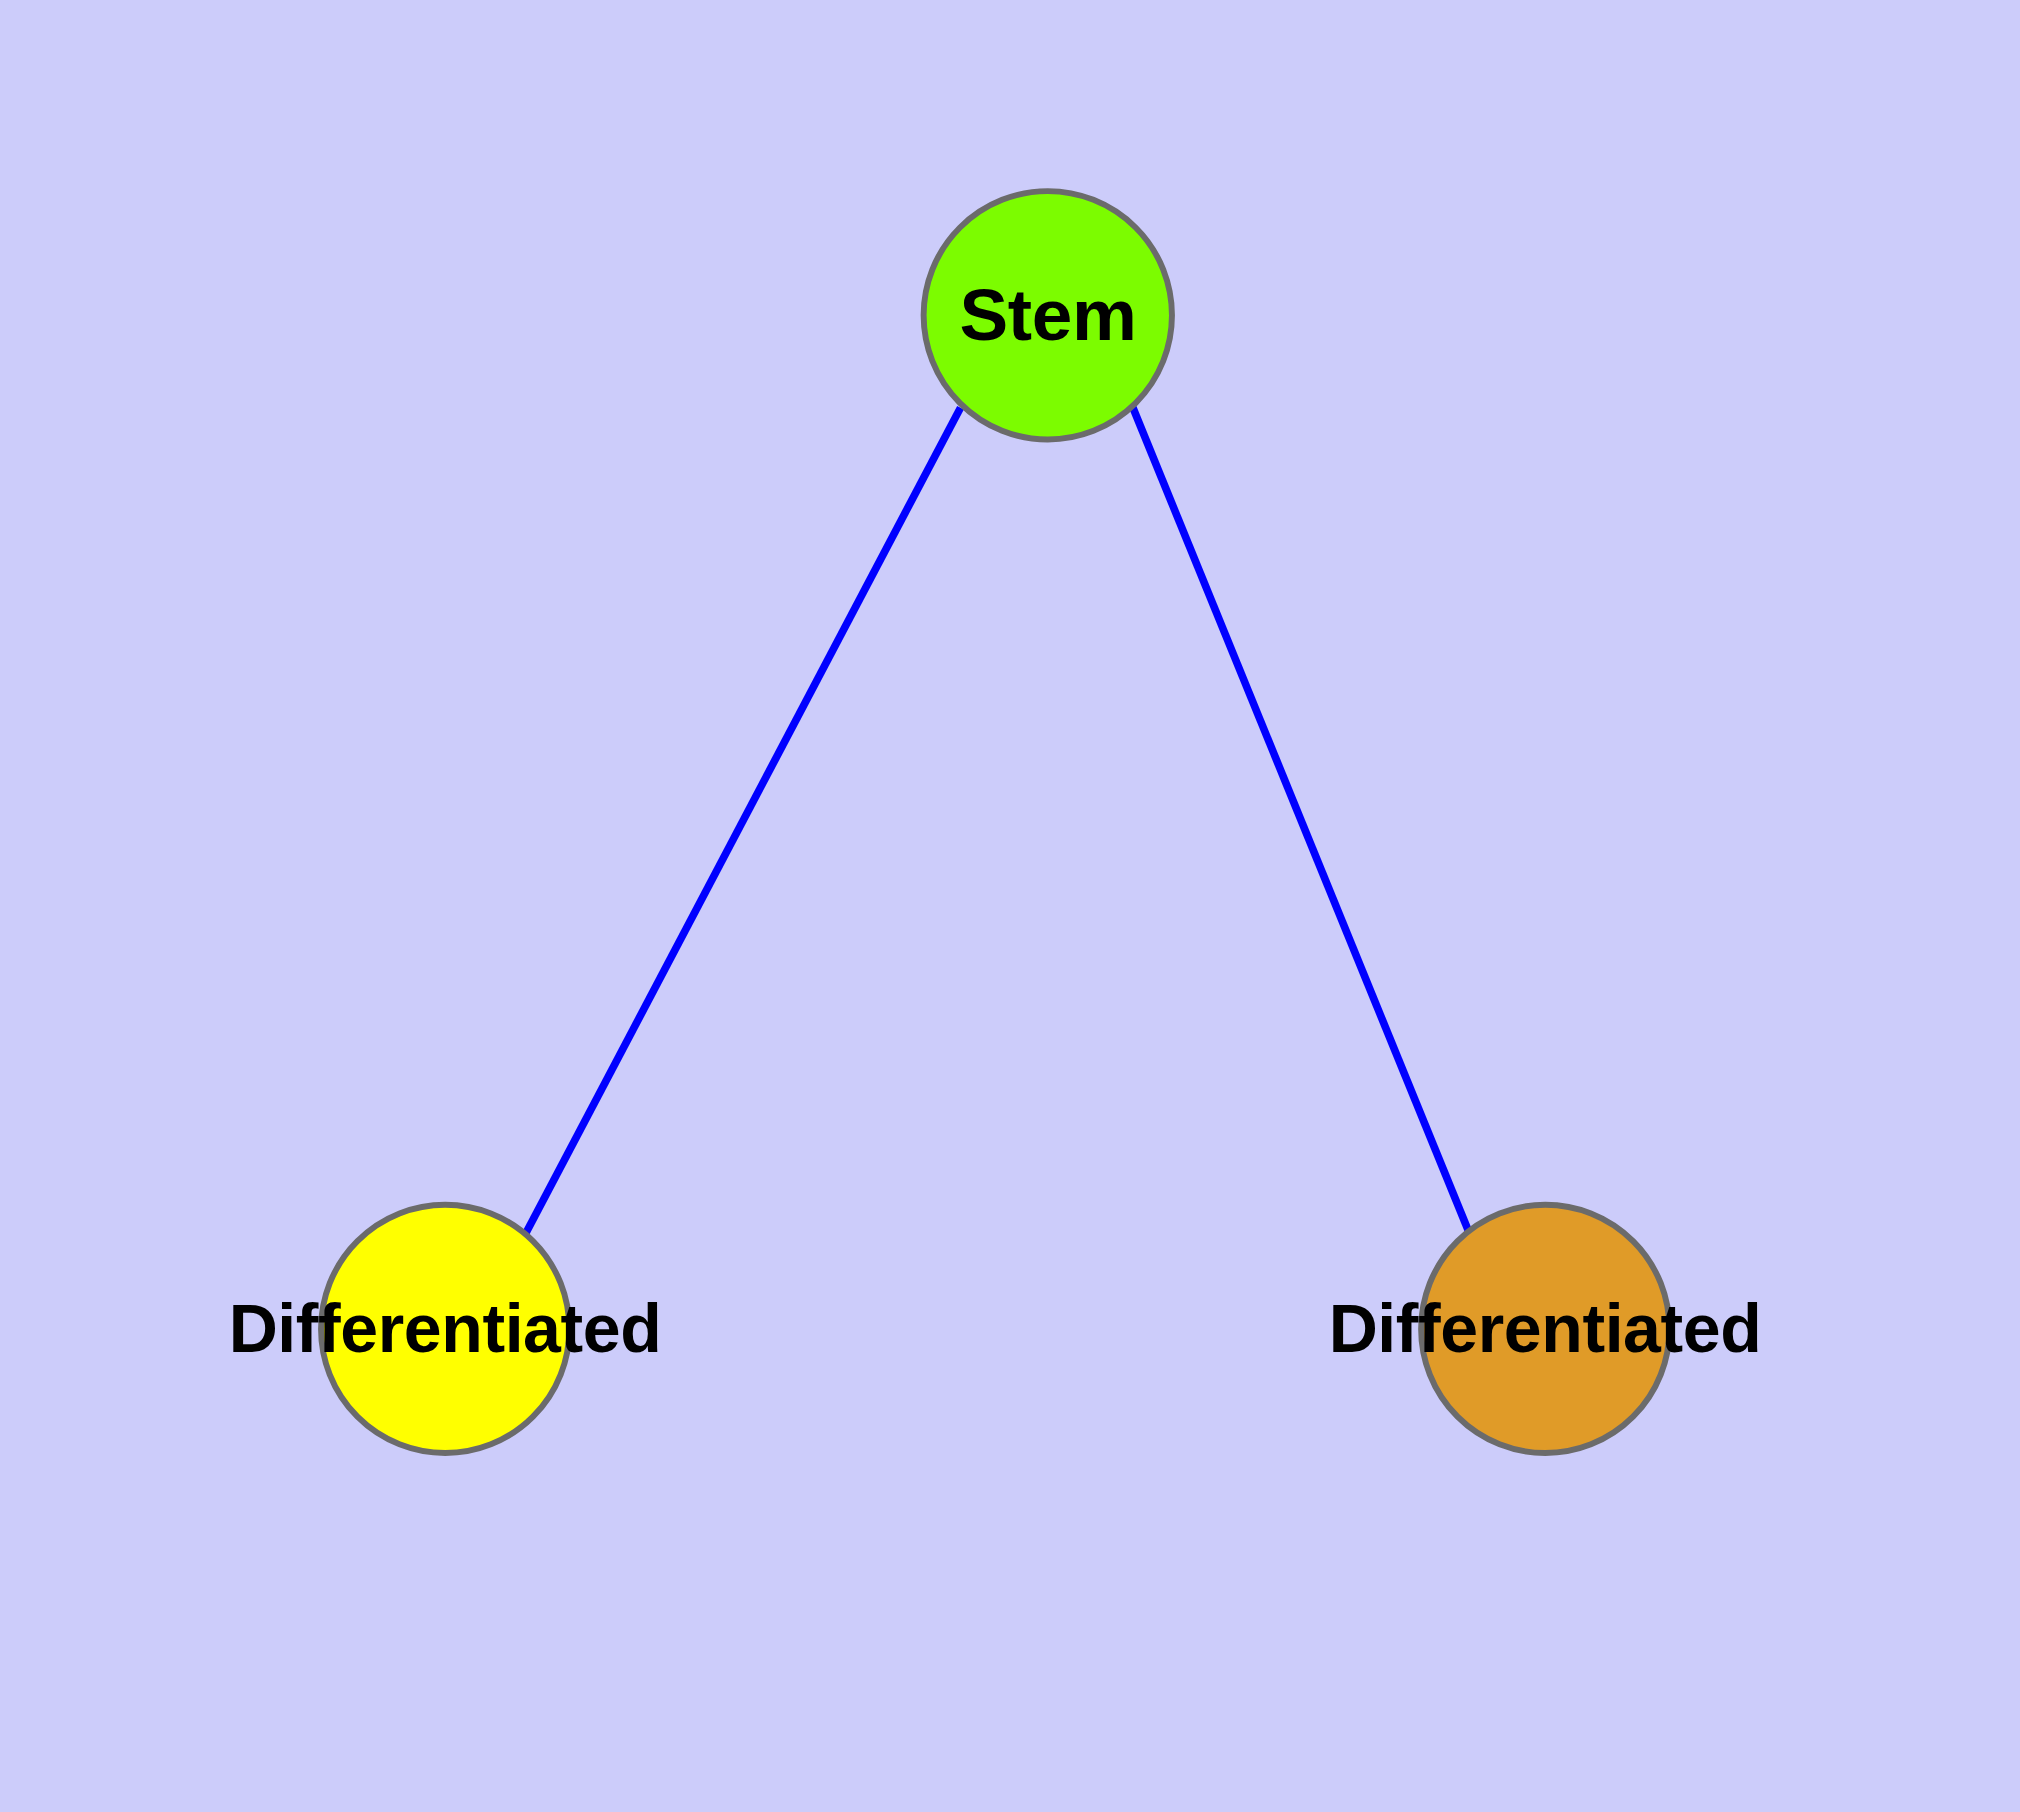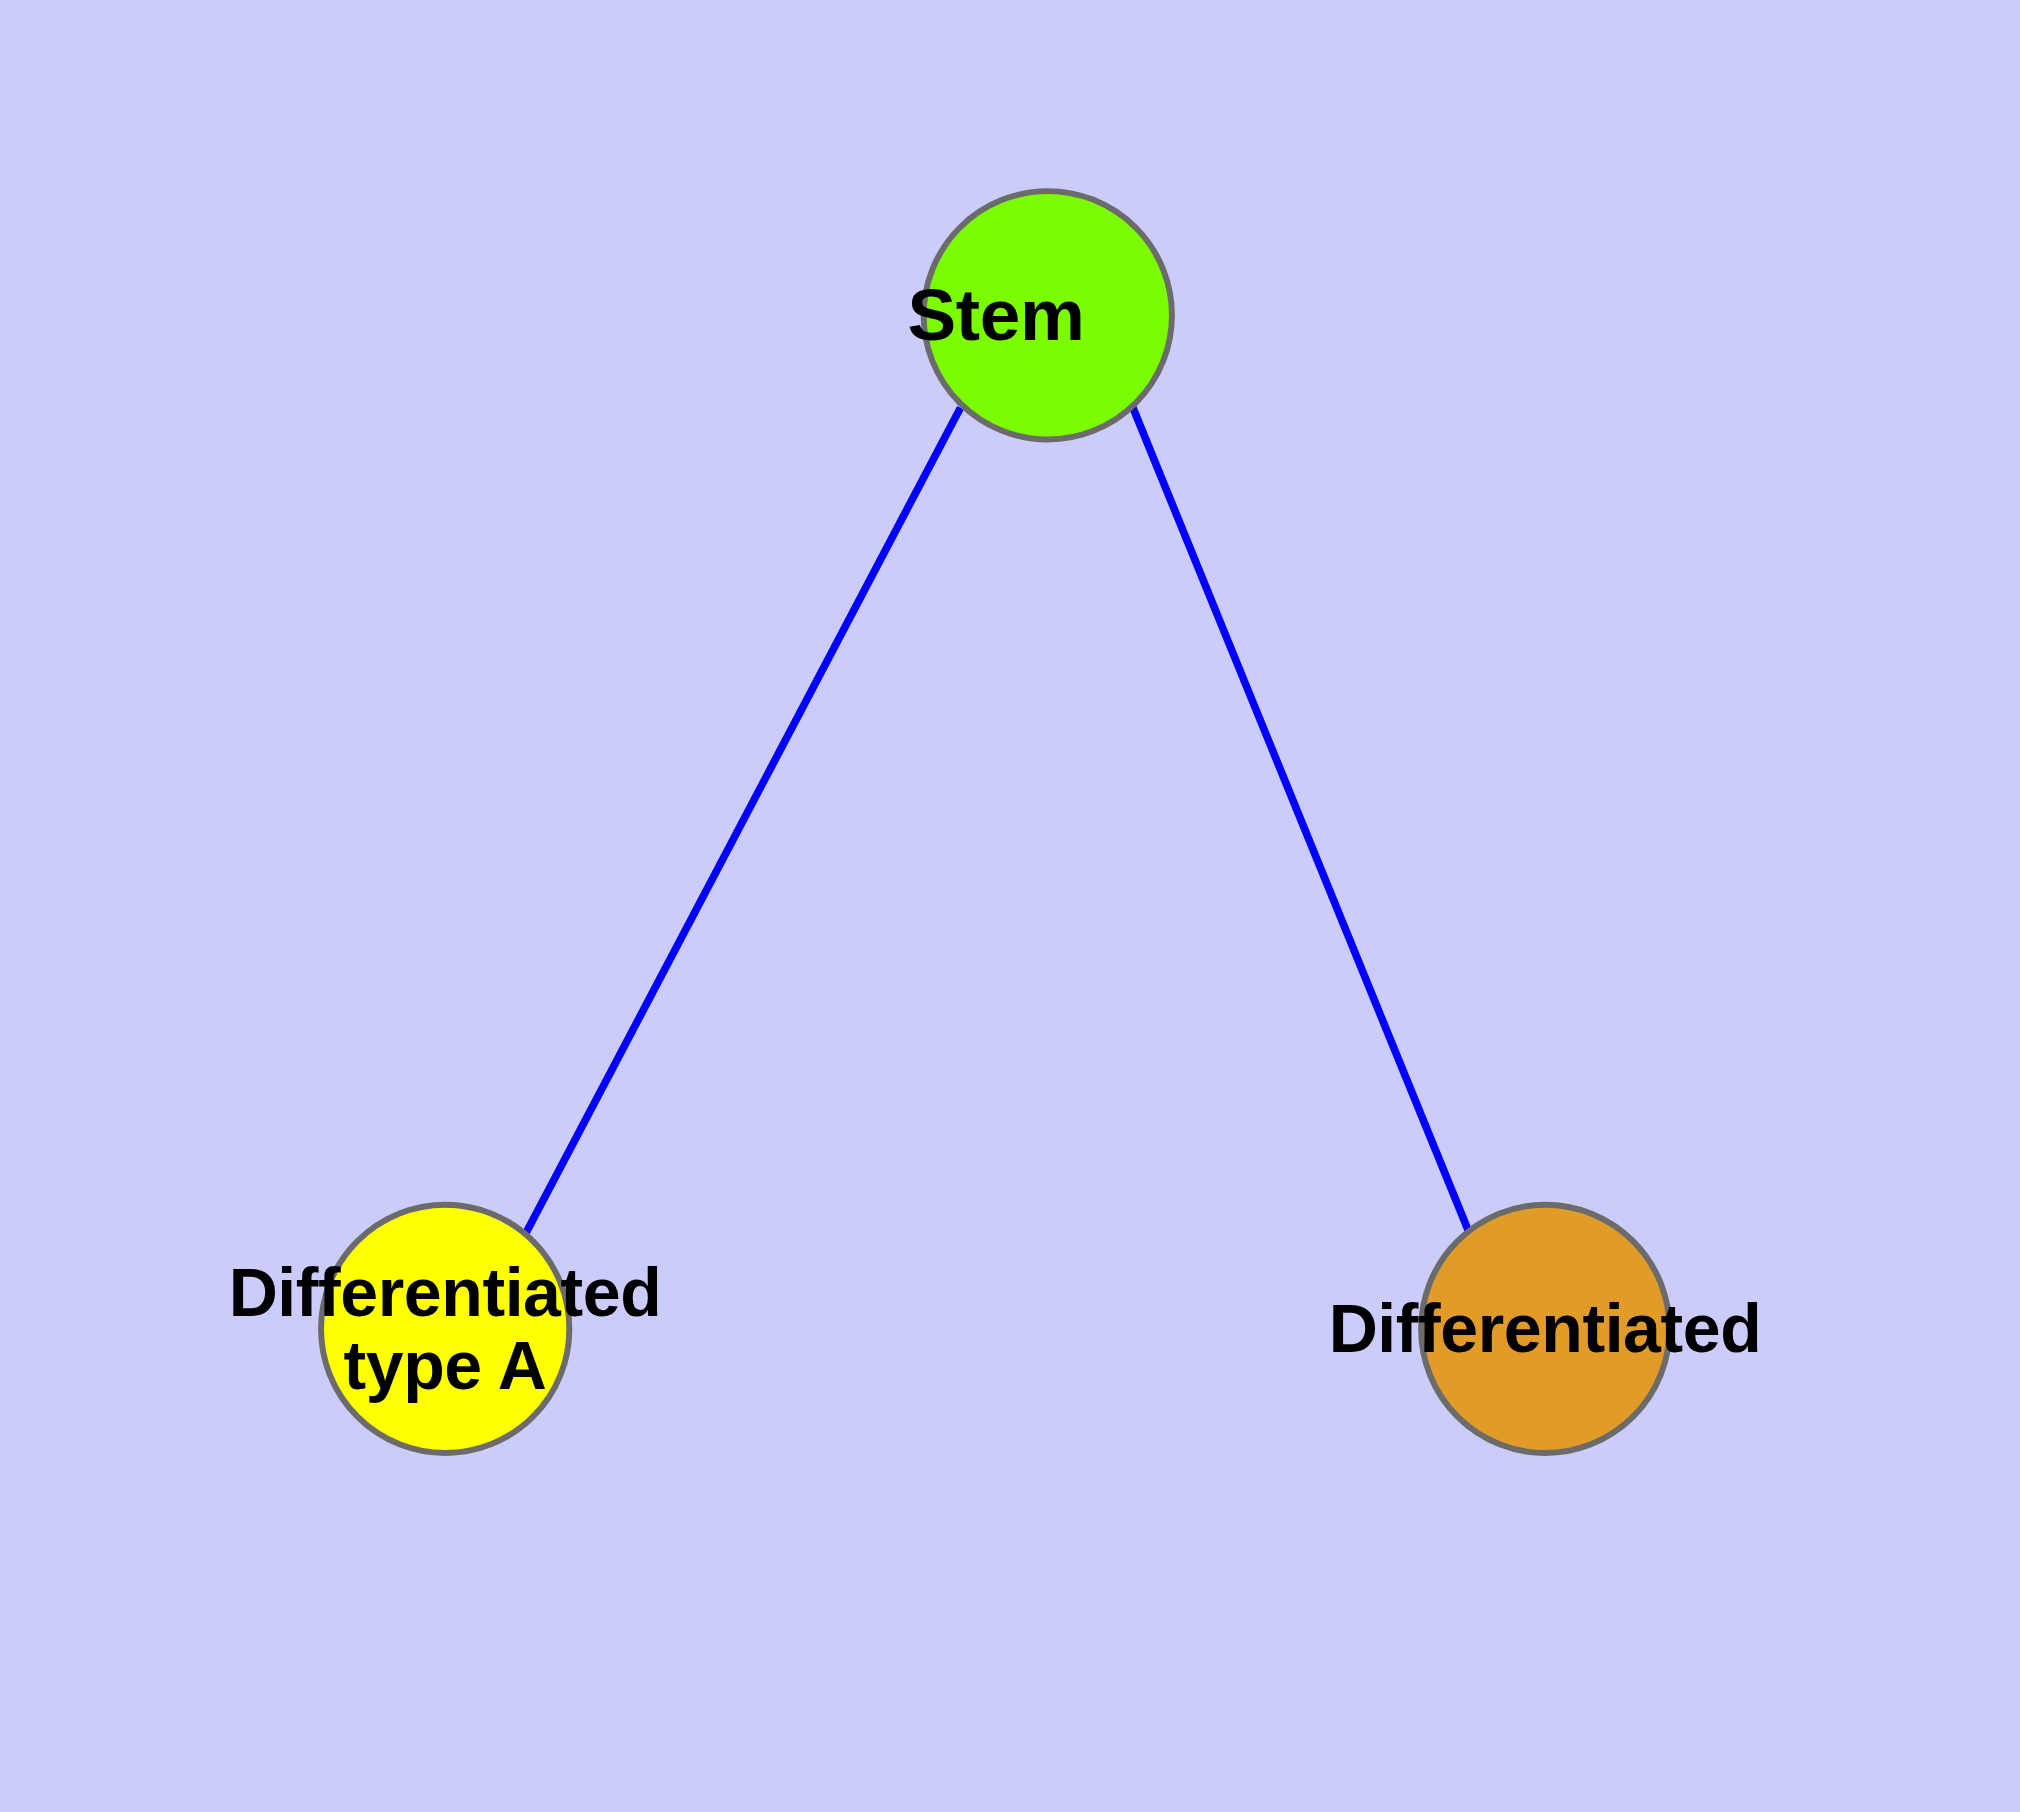--- a/index.html
+++ b/index.html
@@ -53,19 +53,19 @@
         <line x1="1336" y1="480" x2="1735" y2="1459" stroke="#0000ff" stroke-width="9" stroke-linecap="butt"></line>
       </g>
     <g id="nodes-group">
         <circle cx="1236" cy="372" r="146.5" fill="#7cfc00" stroke="#6b6b6b" stroke-width="7"></circle>
         <circle cx="525" cy="1568" r="146.5" fill="#ffff00" stroke="#6b6b6b" stroke-width="7"></circle>
         <circle cx="1823" cy="1568" r="146.5" fill="#e09b28" stroke="#6b6b6b" stroke-width="7"></circle>
       </g>
   </svg>
 
   <div id="labels-layer">
-      <div class="node-label label-stem" style="left: 996px; top: 315px;"><div>Stem</div></div>
-      <div class="node-label label-diff" style="left: 445px; top: 1329px;"><div>Differentiated</div><div>type A</div></div>
+      <div class="node-label label-stem" style="left: 1048px; top: 315px;"><div>Stem</div></div>
+      <div class="node-label label-diff" style="left: 445px; top: 1329px;"><div>Differentiated</div></div>
       <div class="node-label label-diff" style="left: 1545px; top: 1329px;"><div>Differentiated</div></div>
     </div>
 
 </div>
 
 
 </body></html>

